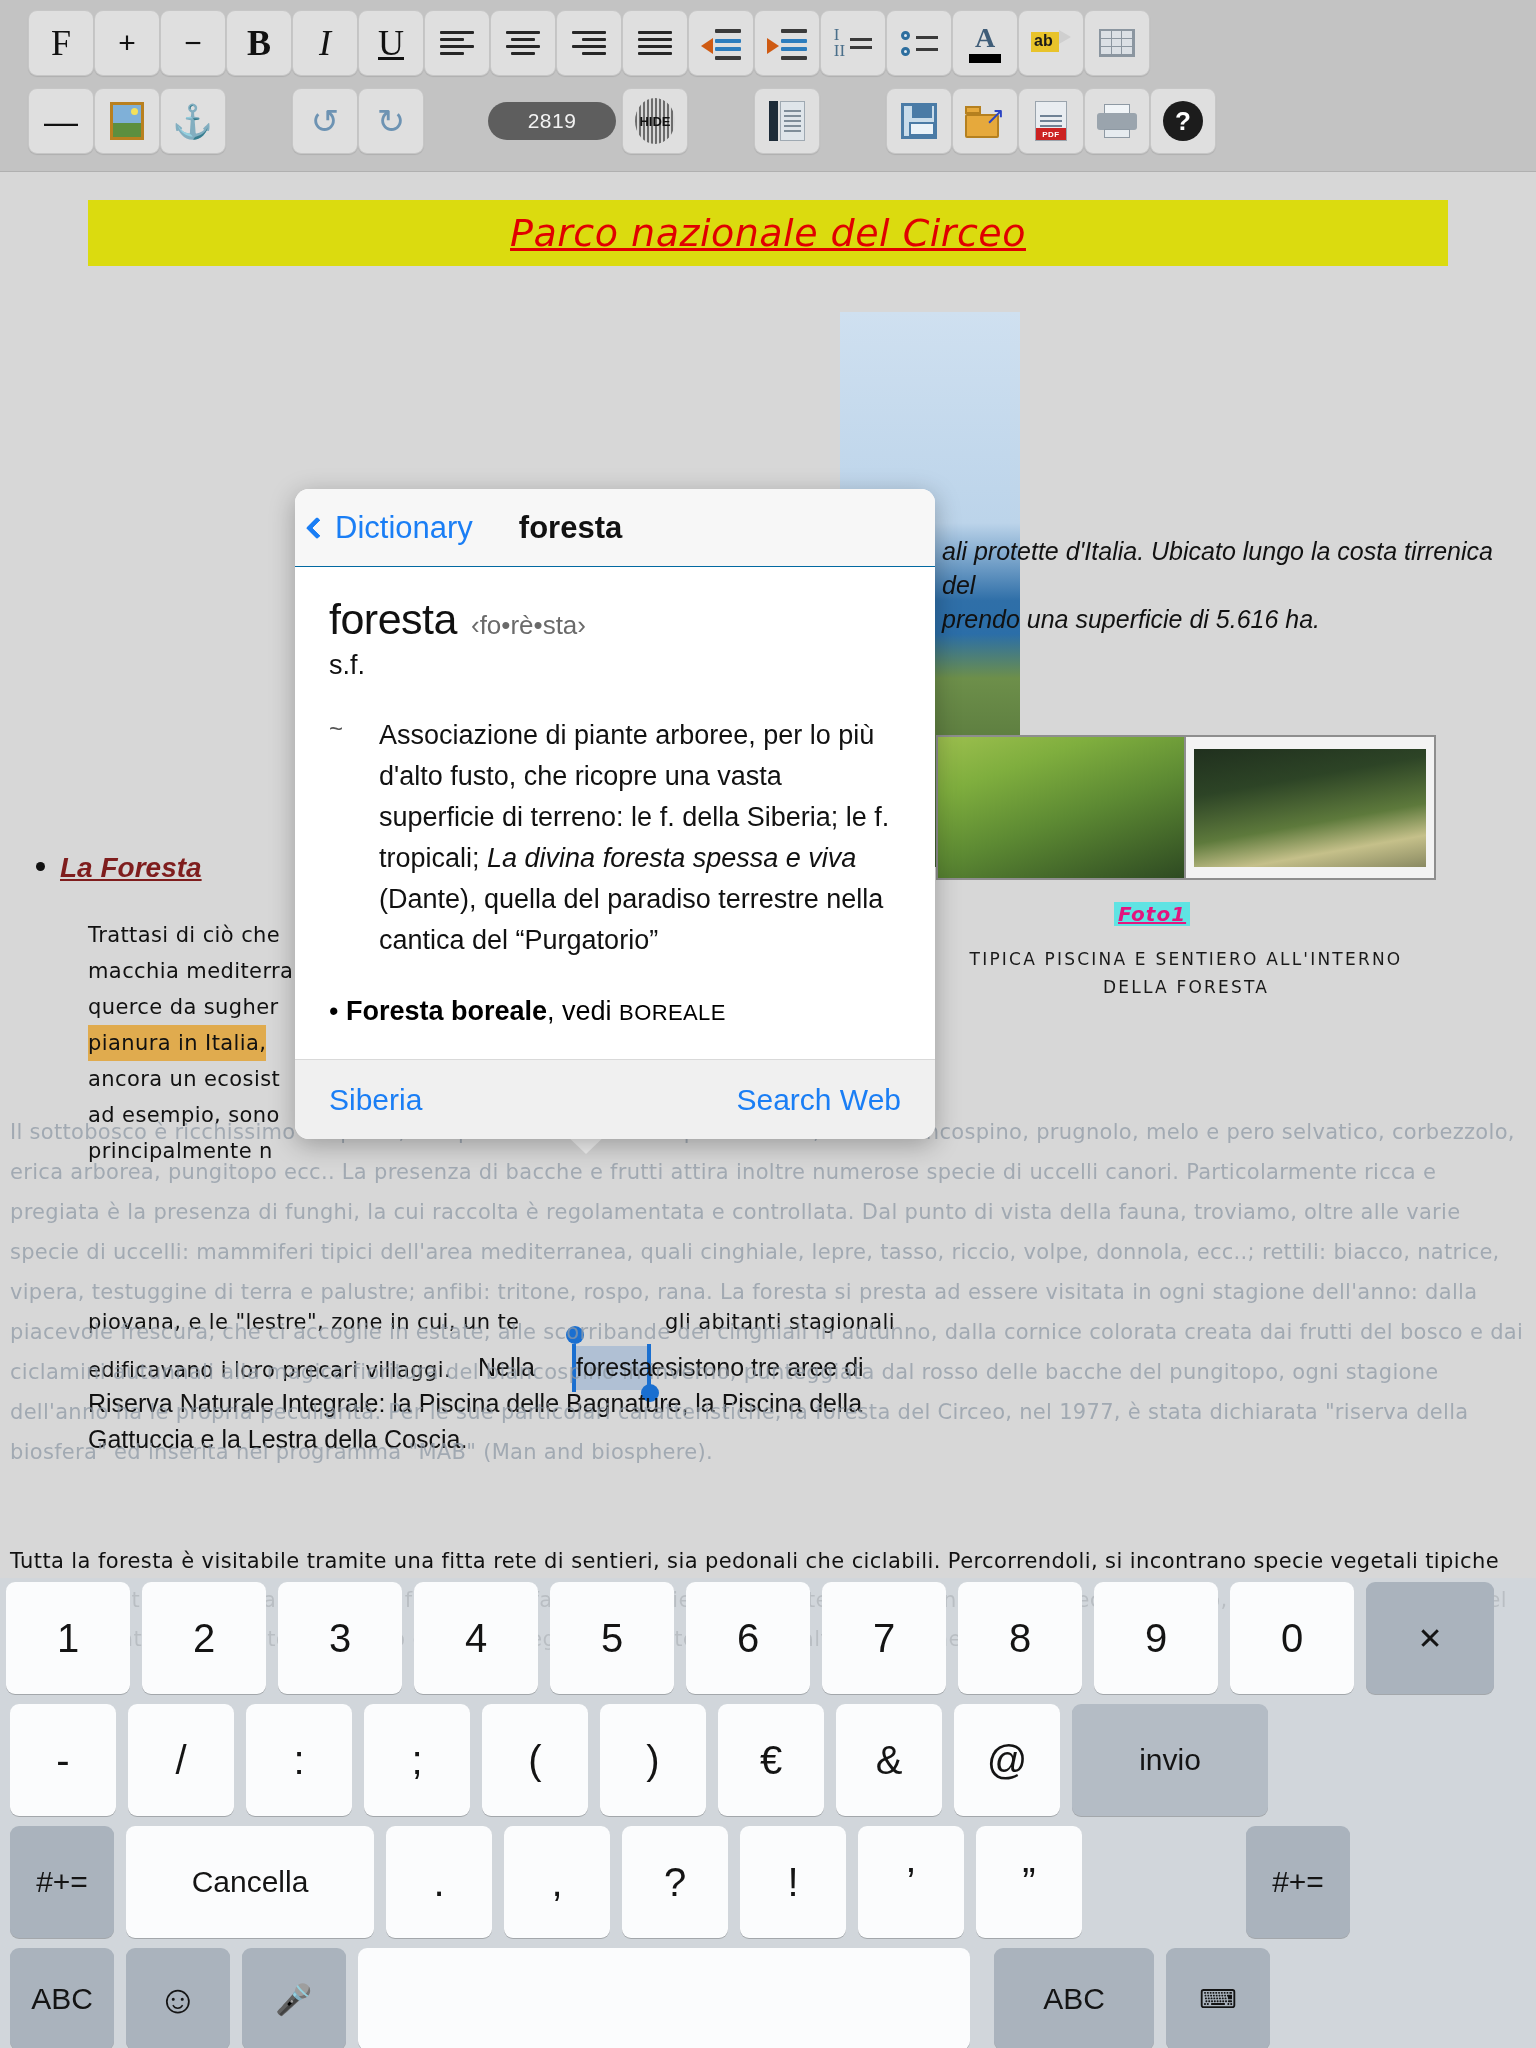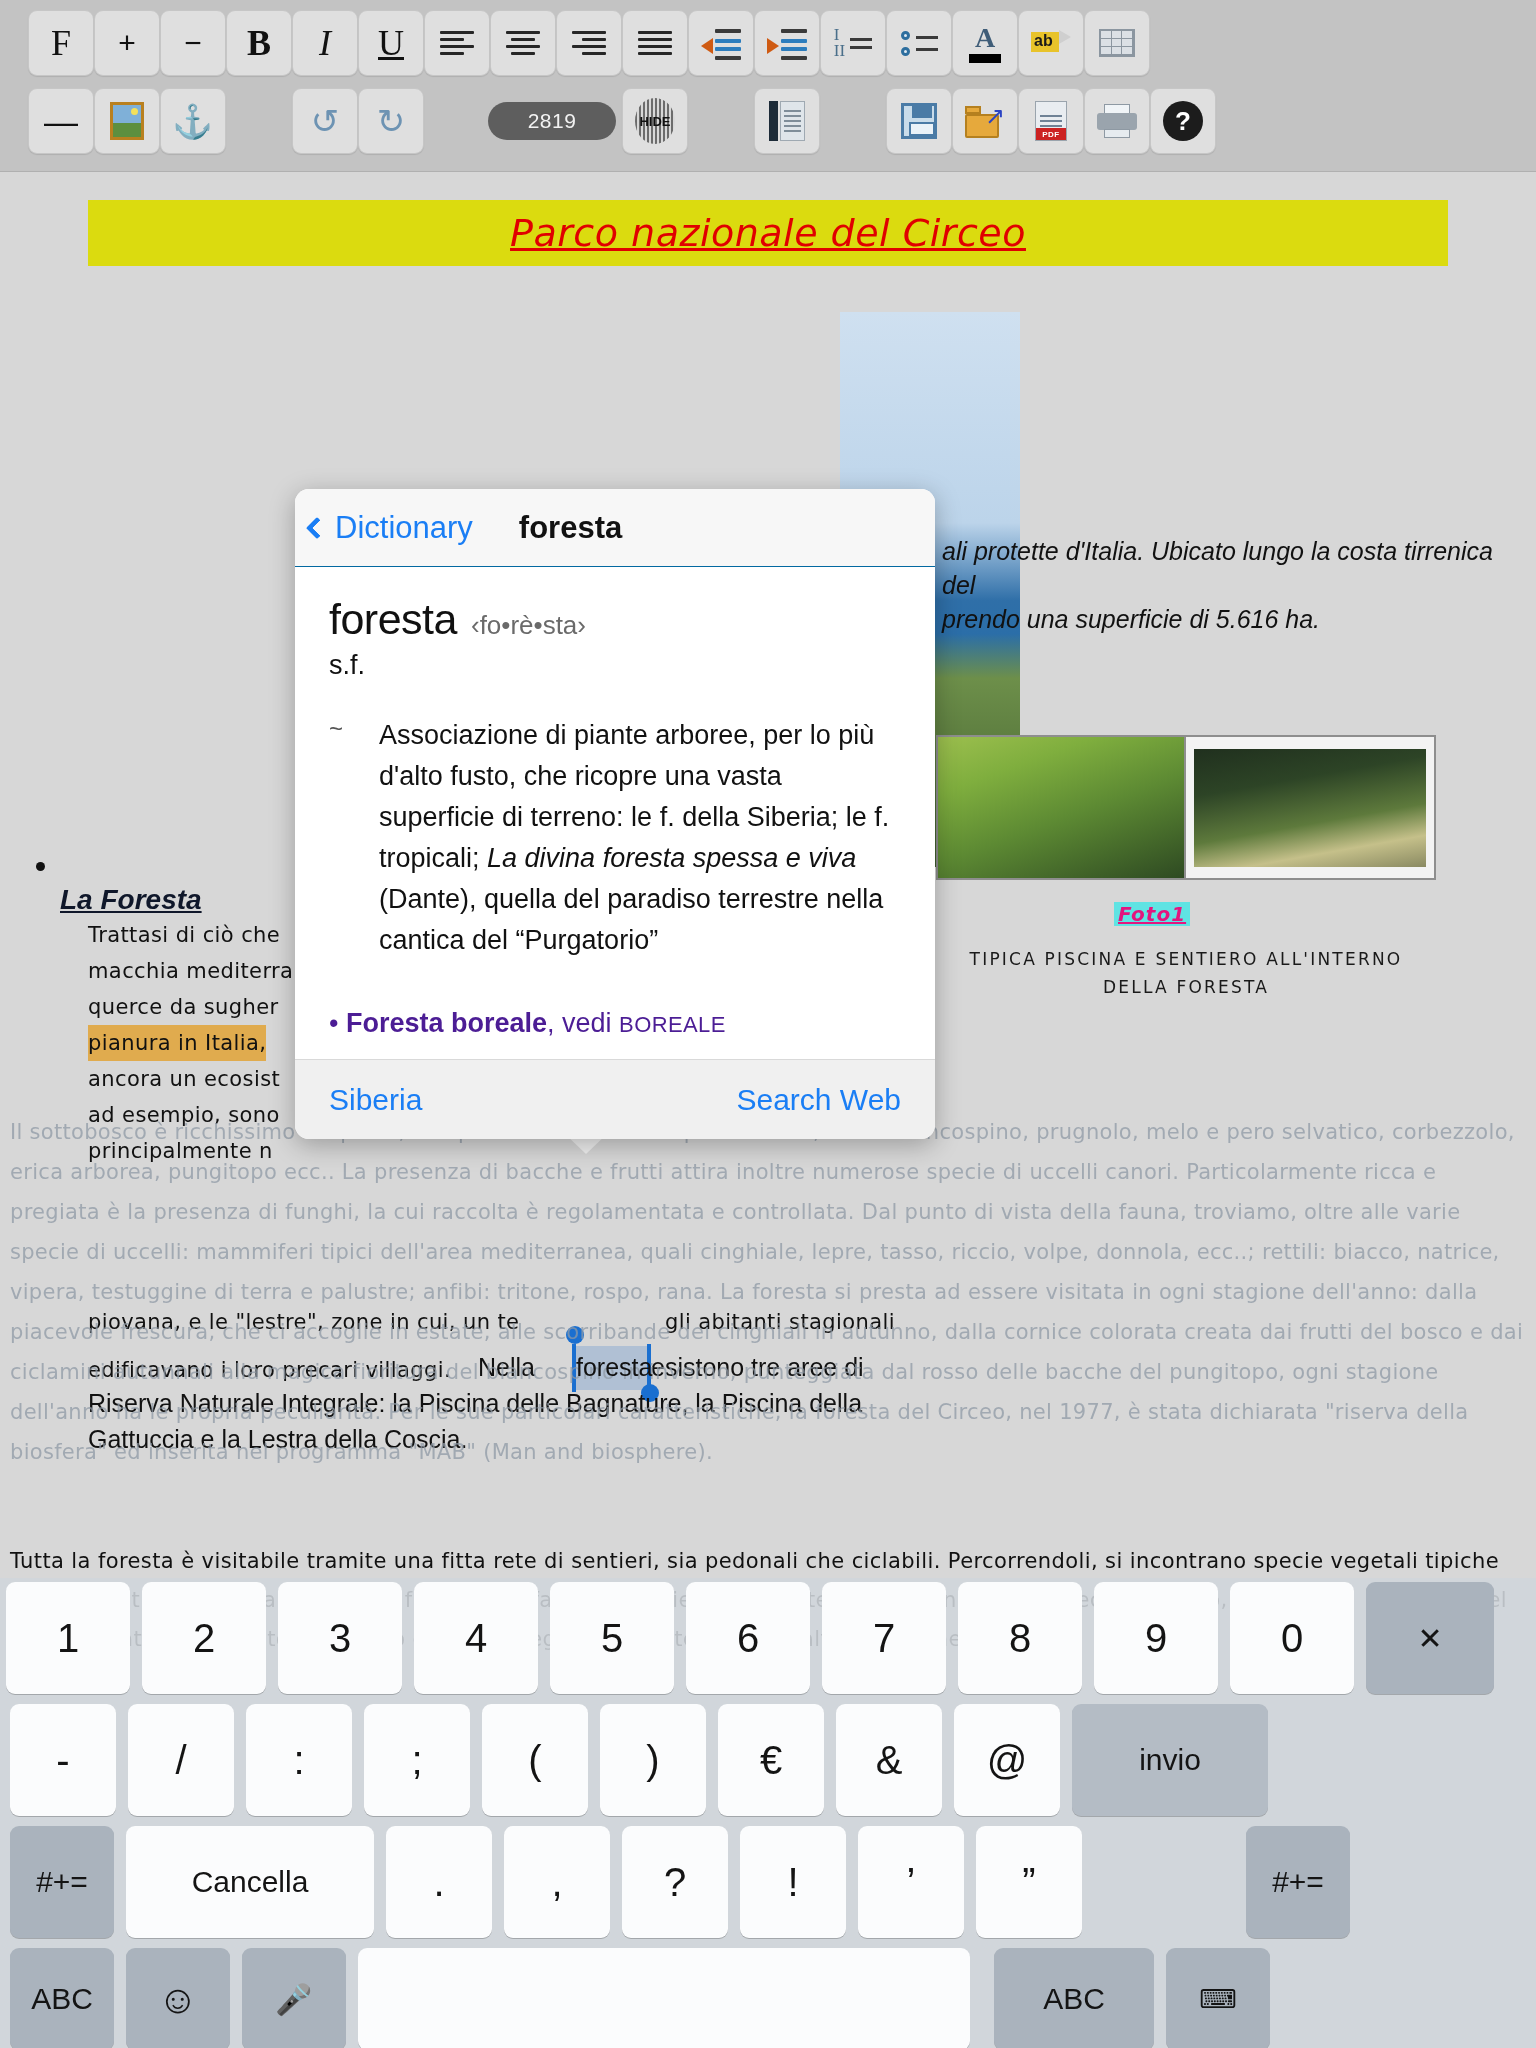--- a/index.html
+++ b/index.html
@@ -136,23 +136,23 @@
     position:absolute; left:840px; top:140px; width:180px; height:555px;
     background: linear-gradient(180deg,#cfe0f0 0%, #bcd4ea 38%, #2f6fa8 52%, #2b6ea8 58%, #6d8f4a 66%, #3e5c2c 100%);
   }
 
   .ital-par {
     position:absolute; font-family:"Liberation Sans", sans-serif;
     font-style: italic; font-size: 25px; color:#111; line-height: 34px;
   }
 
   #li-foresta {
-    position:absolute; left:60px; top:712px;
+    position:absolute; left:60px; top:680px;
     font-family:"Liberation Sans", sans-serif; font-style:italic; font-weight:bold;
-    font-size:28px; color:#0f172a; text-decoration:underline;
+    font-size:28px; color:#7f1d1d; text-decoration:underline;
   }
   #li-bullet { position:absolute; left:36px; top:690px; width:9px; height:9px;
     background:#111; border-radius:50%; }
 
   .hand-par {
     position:absolute; font-family:"DejaVu Sans", sans-serif;
     font-size: 21px; color:#111; line-height: 36px; letter-spacing:.4px;
   }
   .sans-par {
     position:absolute; font-family:"Liberation Sans", sans-serif;
@@ -212,21 +212,21 @@
   #dict-back span { color:#1a7ef5; font-size:31px; }
   #dict-word-h { font-size:31px; font-weight:bold; color:#111; margin-left:46px; }
 
   #dict-body { position:relative; padding: 28px 34px 0 34px; height:492px; overflow:hidden; }
   #dw { font-size:43px; color:#111; letter-spacing:-.5px; }
   #dphon { font-size:26px; color:#6a6a6a; margin-left:14px; }
   #dpos { font-size:27px; color:#111; margin-top:6px; }
   #dsense { display:flex; margin-top:34px; }
   #dsense .tilde { width:50px; font-size:24px; color:#555; flex:none; }
   #dsense .txt { font-size:27px; line-height:41px; color:#111; }
-  .dbullet { font-size:27px; line-height:41px; color:#4c1d95; margin-top:42px; }
+  .dbullet { font-size:27px; line-height:41px; color:#000000; margin-top:30px; }
   .dbullet b { font-weight:bold; }
   .sc { font-size:22px; letter-spacing:.4px; }
 
   #dict-footer {
     position:absolute; left:0; bottom:0; width:640px; height:80px;
     background:#f0f0f0; border-top:1px solid #d9d9d9;
     display:flex; align-items:center; justify-content:space-between;
     padding: 0 34px;
   }
   #dict-footer button {

